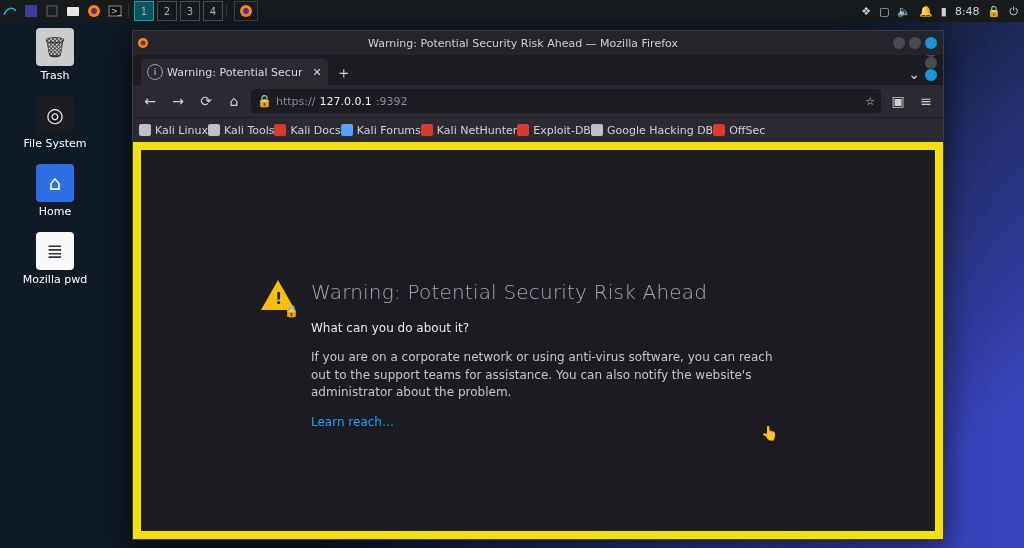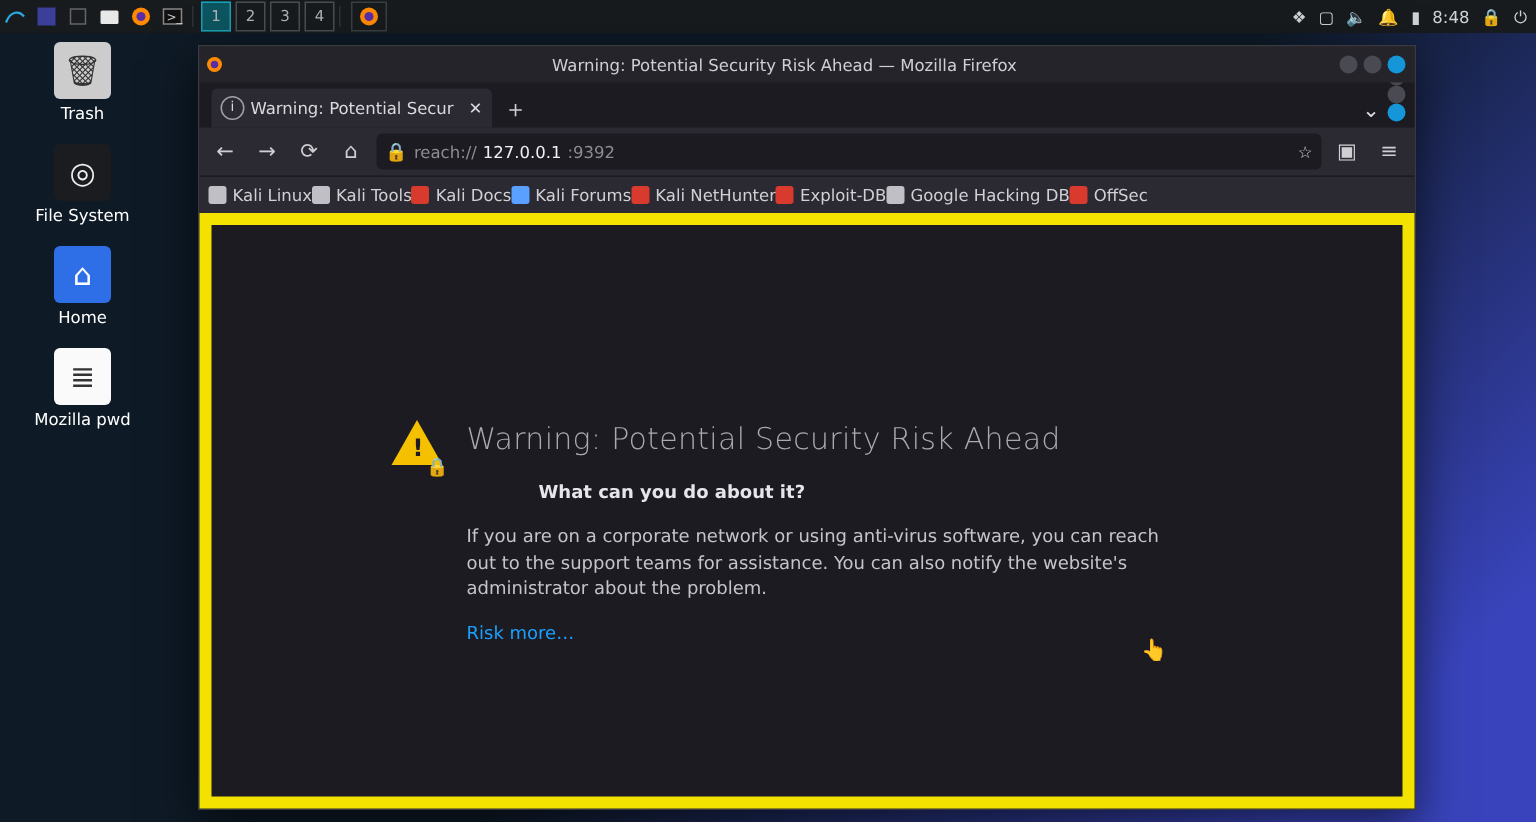--- a/index.html
+++ b/index.html
@@ -51,21 +51,21 @@
 .page{width:100%;height:100%;background:#1d1b22;position:relative;color:#cfcfd3;}
 .warn-wrap{position:absolute;left:120px;top:130px;width:530px;}
 .warn-head{display:flex;align-items:flex-start;gap:16px;}
 .warn-icon-box{position:relative;width:34px;height:34px;}
 .tri{width:0;height:0;border-left:17px solid transparent;border-right:17px solid transparent;border-bottom:30px solid #f4c000;}
 .tri-ex{position:absolute;left:14px;top:9px;font-weight:bold;color:#1d1b22;font-size:16px;}
 .lock-mini{position:absolute;right:-4px;bottom:-4px;font-size:12px;color:#9a9aa0;}
 .warn-title{font-size:20px;font-weight:300;color:#a9a9b0;margin:0 0 16px 0;letter-spacing:.2px;}
 .warn-body{margin-left:50px;font-size:12px;line-height:1.45;}
 .warn-body p{margin:0 0 12px 0;color:#c4c4ca;}
-.warn-body .q{font-weight:bold;color:#e5e5ea;margin-left:48px;}
+.warn-body .q{font-weight:normal;color:#e5e5ea;}
 .learn{color:#1aa0ff;text-decoration:none;}
 .cursor{position:absolute;left:620px;top:275px;font-size:14px;color:#fff;}
 </style>
 </head>
 <body>
 
 <div class="panel">
   <div class="left">
     <div class="p-icon">
       <svg width="16" height="16" viewBox="0 0 16 16">
@@ -175,21 +175,21 @@
     </div>
   </div>
 
   <div class="navbar">
     <div class="nav-btn">←</div>
     <div class="nav-btn">→</div>
     <div class="nav-btn">⟳</div>
     <div class="nav-btn">⌂</div>
     <div class="urlbar">
       <span class="lock">🔒</span>
-      <span class="url-rest">reach://</span>
+      <span class="url-rest">https://</span>
         <span class="url-host">127.0.0.1</span>
         <span class="url-rest">:9392</span>
       <span class="star">☆</span>
     </div>
     <div class="nav-btn">▣</div>
     <div class="nav-btn">≡</div>
   </div>
 
   <div class="bmbar" id="bmbar">
       <div class="bm">
@@ -233,20 +233,20 @@
           <div class="warn-icon-box">
             <div class="tri"></div>
               <div class="tri-ex">!</div>
             <div class="lock-mini">🔒</div>
           </div>
           <h1 class="warn-title">Warning: Potential Security Risk Ahead</h1>
         </div>
         <div class="warn-body">
           <p class="q">What can you do about it?</p>
           <p>If you are on a corporate network or using anti-virus software, you can reach out to the support teams for assistance. You can also notify the website's administrator about the problem.</p>
-          <a href="#" class="learn">Risk more…</a>
+          <a href="#" class="learn">Learn reach…</a>
           
         </div>
       </div>
       <div class="cursor">👆</div>
     </div>
   </div>
 </div>
 
 </body></html>

